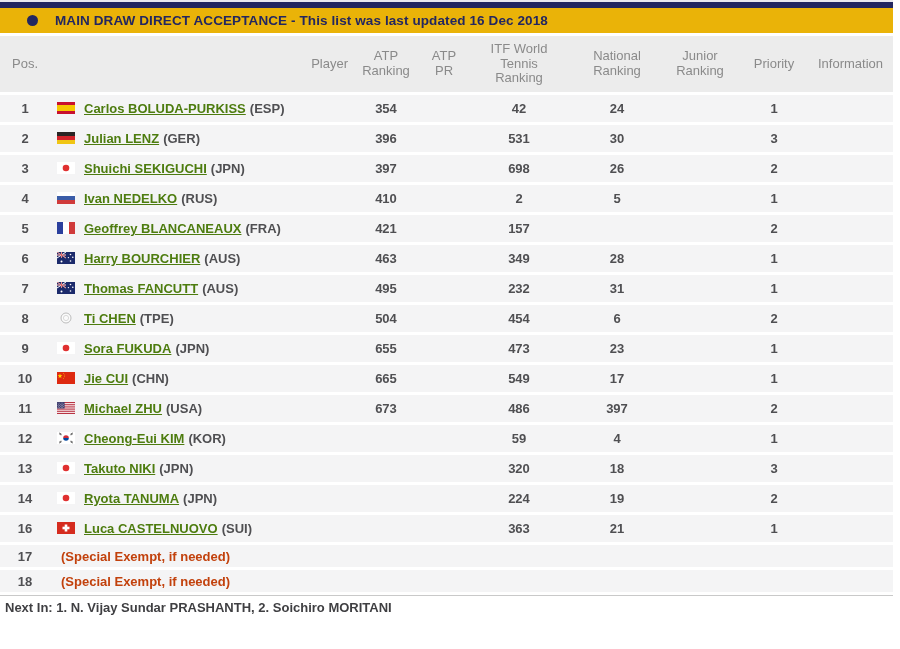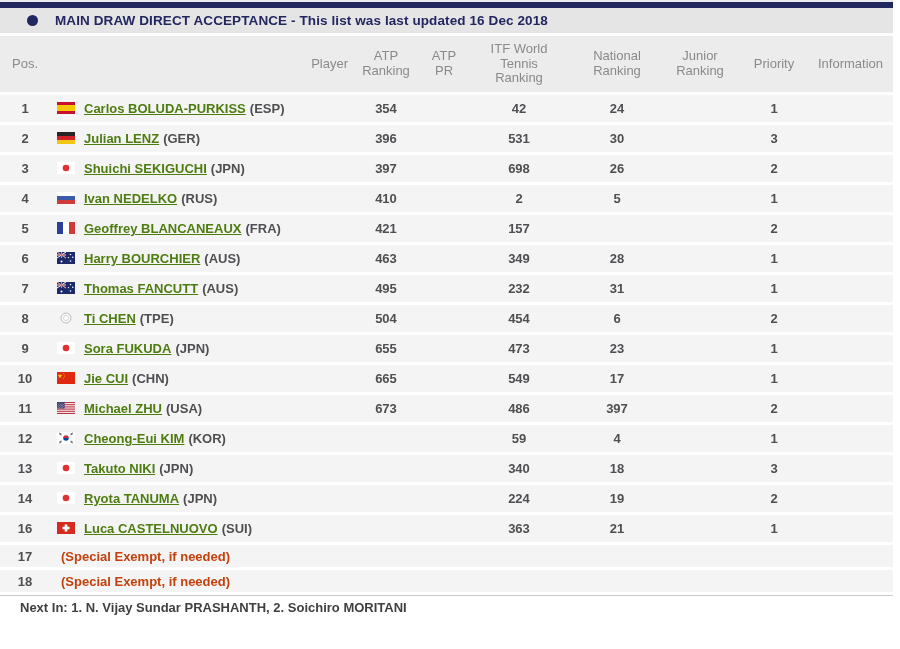--- a/index.html
+++ b/index.html
@@ -5,21 +5,21 @@
   html,body{margin:0;padding:0;}
   body{
     width:900px;height:649px;overflow:hidden;background:#ffffff;
     font-family:"Liberation Sans","DejaVu Sans",sans-serif;
     -webkit-font-smoothing:antialiased;
   }
   .panel{width:893px;}
   .top-strip{height:2px;background:#eaeaef;}
   .navy-bar{height:6px;background:#232760;}
   .title-bar{
-    height:25px;background:#e5e5e5;display:flex;align-items:center;
+    height:25px;background:#eab308;display:flex;align-items:center;
   }
   .bullet{
     width:11px;height:11px;border-radius:50%;background:#232760;
     margin-left:27px;flex:0 0 auto;
   }
   .title-text{
     margin-left:17px;color:#232760;font-weight:bold;font-size:13.5px;
     letter-spacing:0.1px;white-space:nowrap;
   }
   .gap{height:3px;background:#ffffff;}
@@ -61,21 +61,21 @@
   a.player-link{
     color:#4d7c0f;font-weight:bold;text-decoration:underline;cursor:pointer;
   }
   .ctry{font-weight:bold;margin-left:4px;}
   .special-label{font-weight:bold;margin-left:11px;color:#c2410c;}
   .footer-bar{
     border-top:1px solid #c9c9c9;background:#ffffff;height:23px;
     display:flex;align-items:center;
   }
   .footer-text{
-    margin-left:20px;font-size:13px;font-weight:bold;color:#3f3f42;
+    margin-left:5px;font-size:13px;font-weight:bold;color:#3f3f42;
     white-space:nowrap;
   }
 </style>
 </head>
 <body>
 
 <div class="panel">
   <div class="top-strip"></div>
   <div class="navy-bar"></div>
   <div class="title-bar">
@@ -361,21 +361,21 @@
           <td class="num"></td>
         </tr>
         <tr>
           <td class="pos">13</td>
           <td class="player"><span class="flag"><svg viewBox="0 0 18 12">
                 <rect width="18" height="12" fill="#ffffff"></rect>
                 <circle cx="9" cy="6" r="3.3" fill="#e03030"></circle>
               </svg></span><a class="player-link">Takuto NIKI</a><span class="ctry">(JPN)</span></td>
           <td class="num"></td>
           <td class="num"></td>
-          <td class="num">340</td>
+          <td class="num">320</td>
           <td class="num">18</td>
           <td class="num"></td>
           <td class="num">3</td>
           <td class="num"></td>
         </tr>
         <tr>
           <td class="pos">14</td>
           <td class="player"><span class="flag"><svg viewBox="0 0 18 12">
                 <rect width="18" height="12" fill="#ffffff"></rect>
                 <circle cx="9" cy="6" r="3.3" fill="#e03030"></circle>

